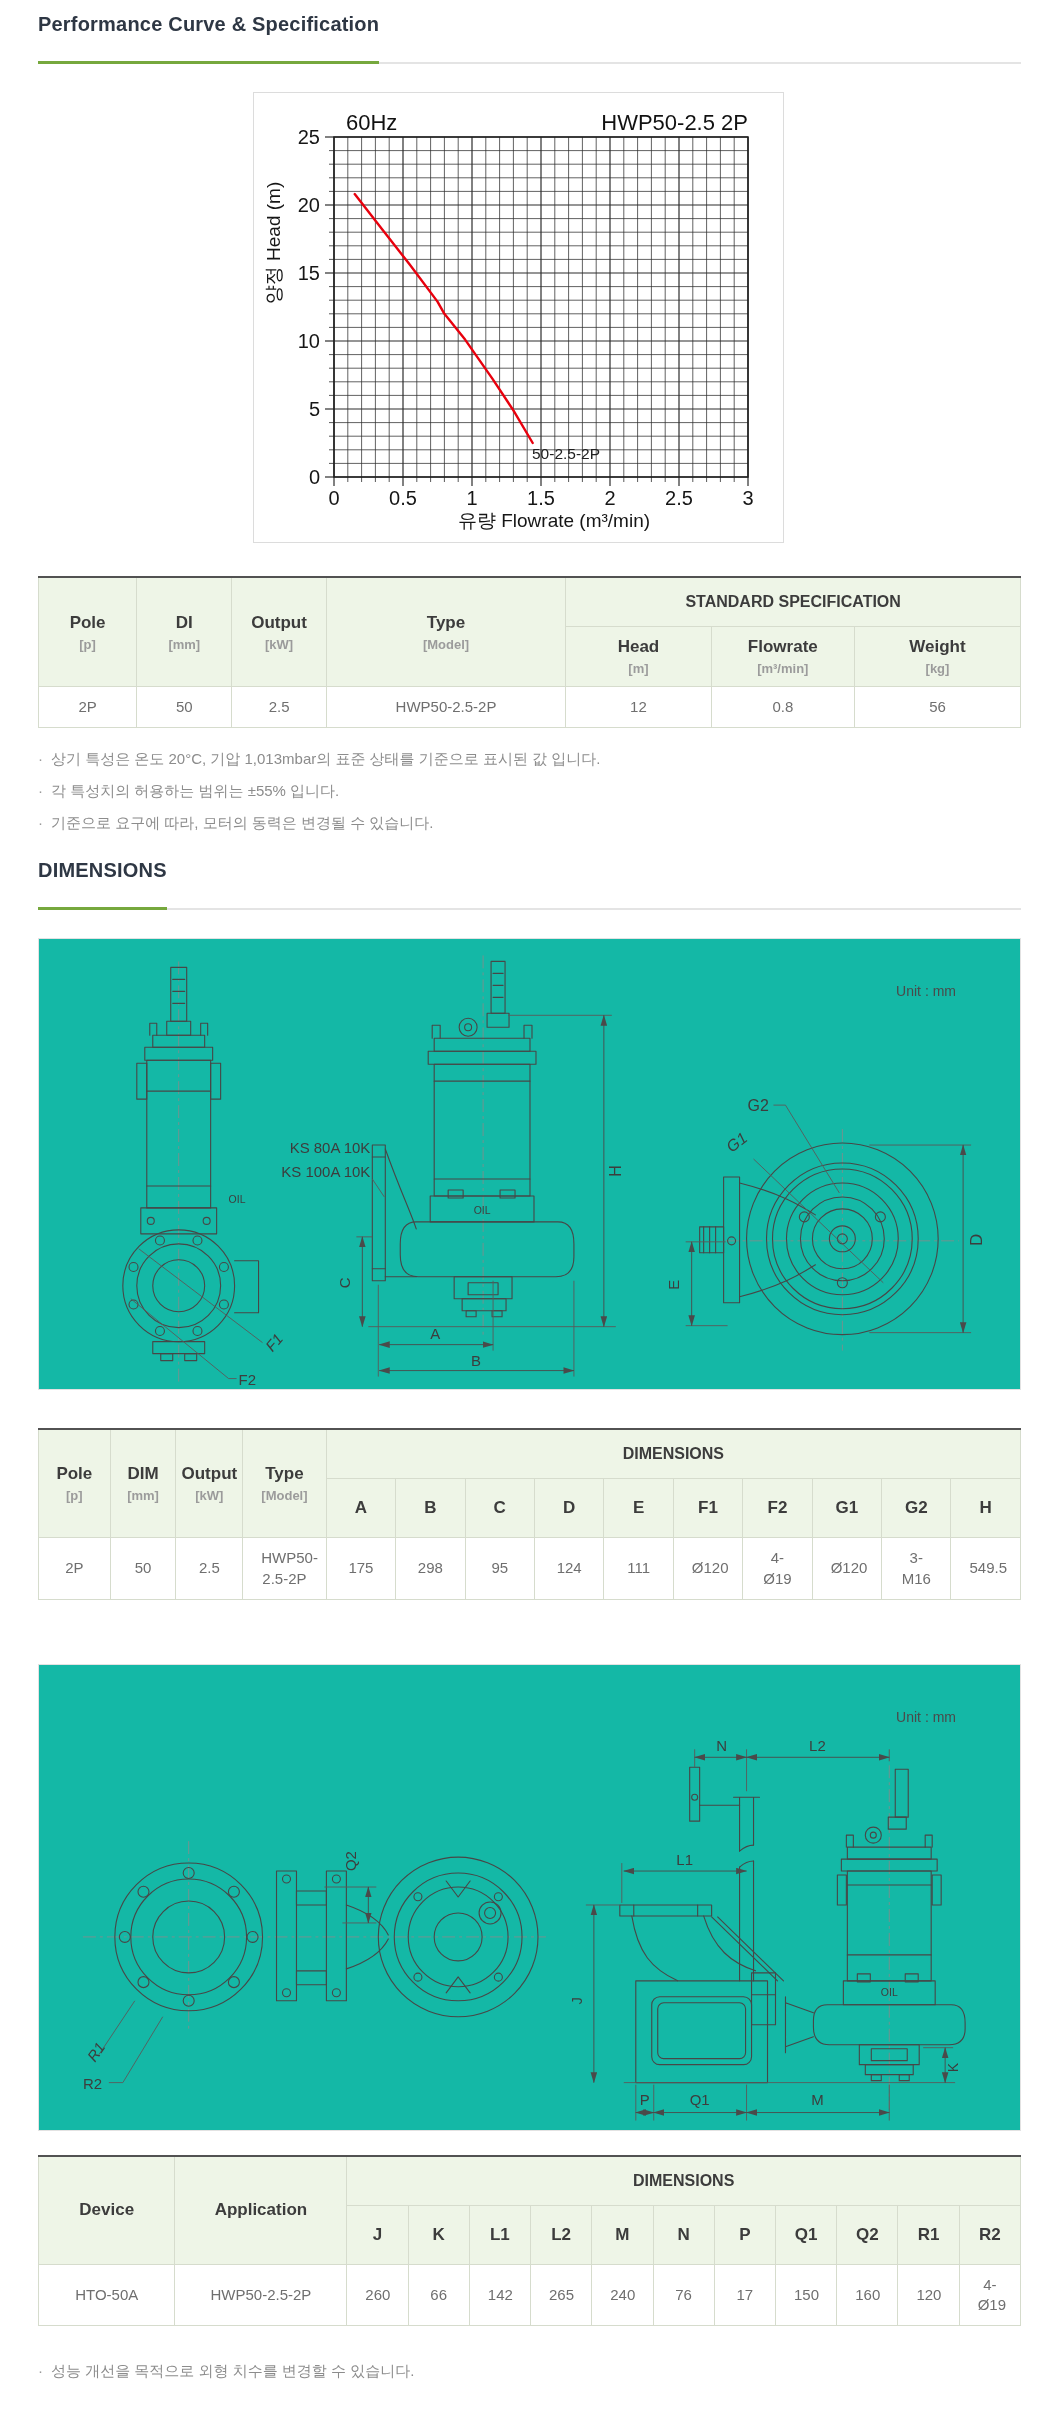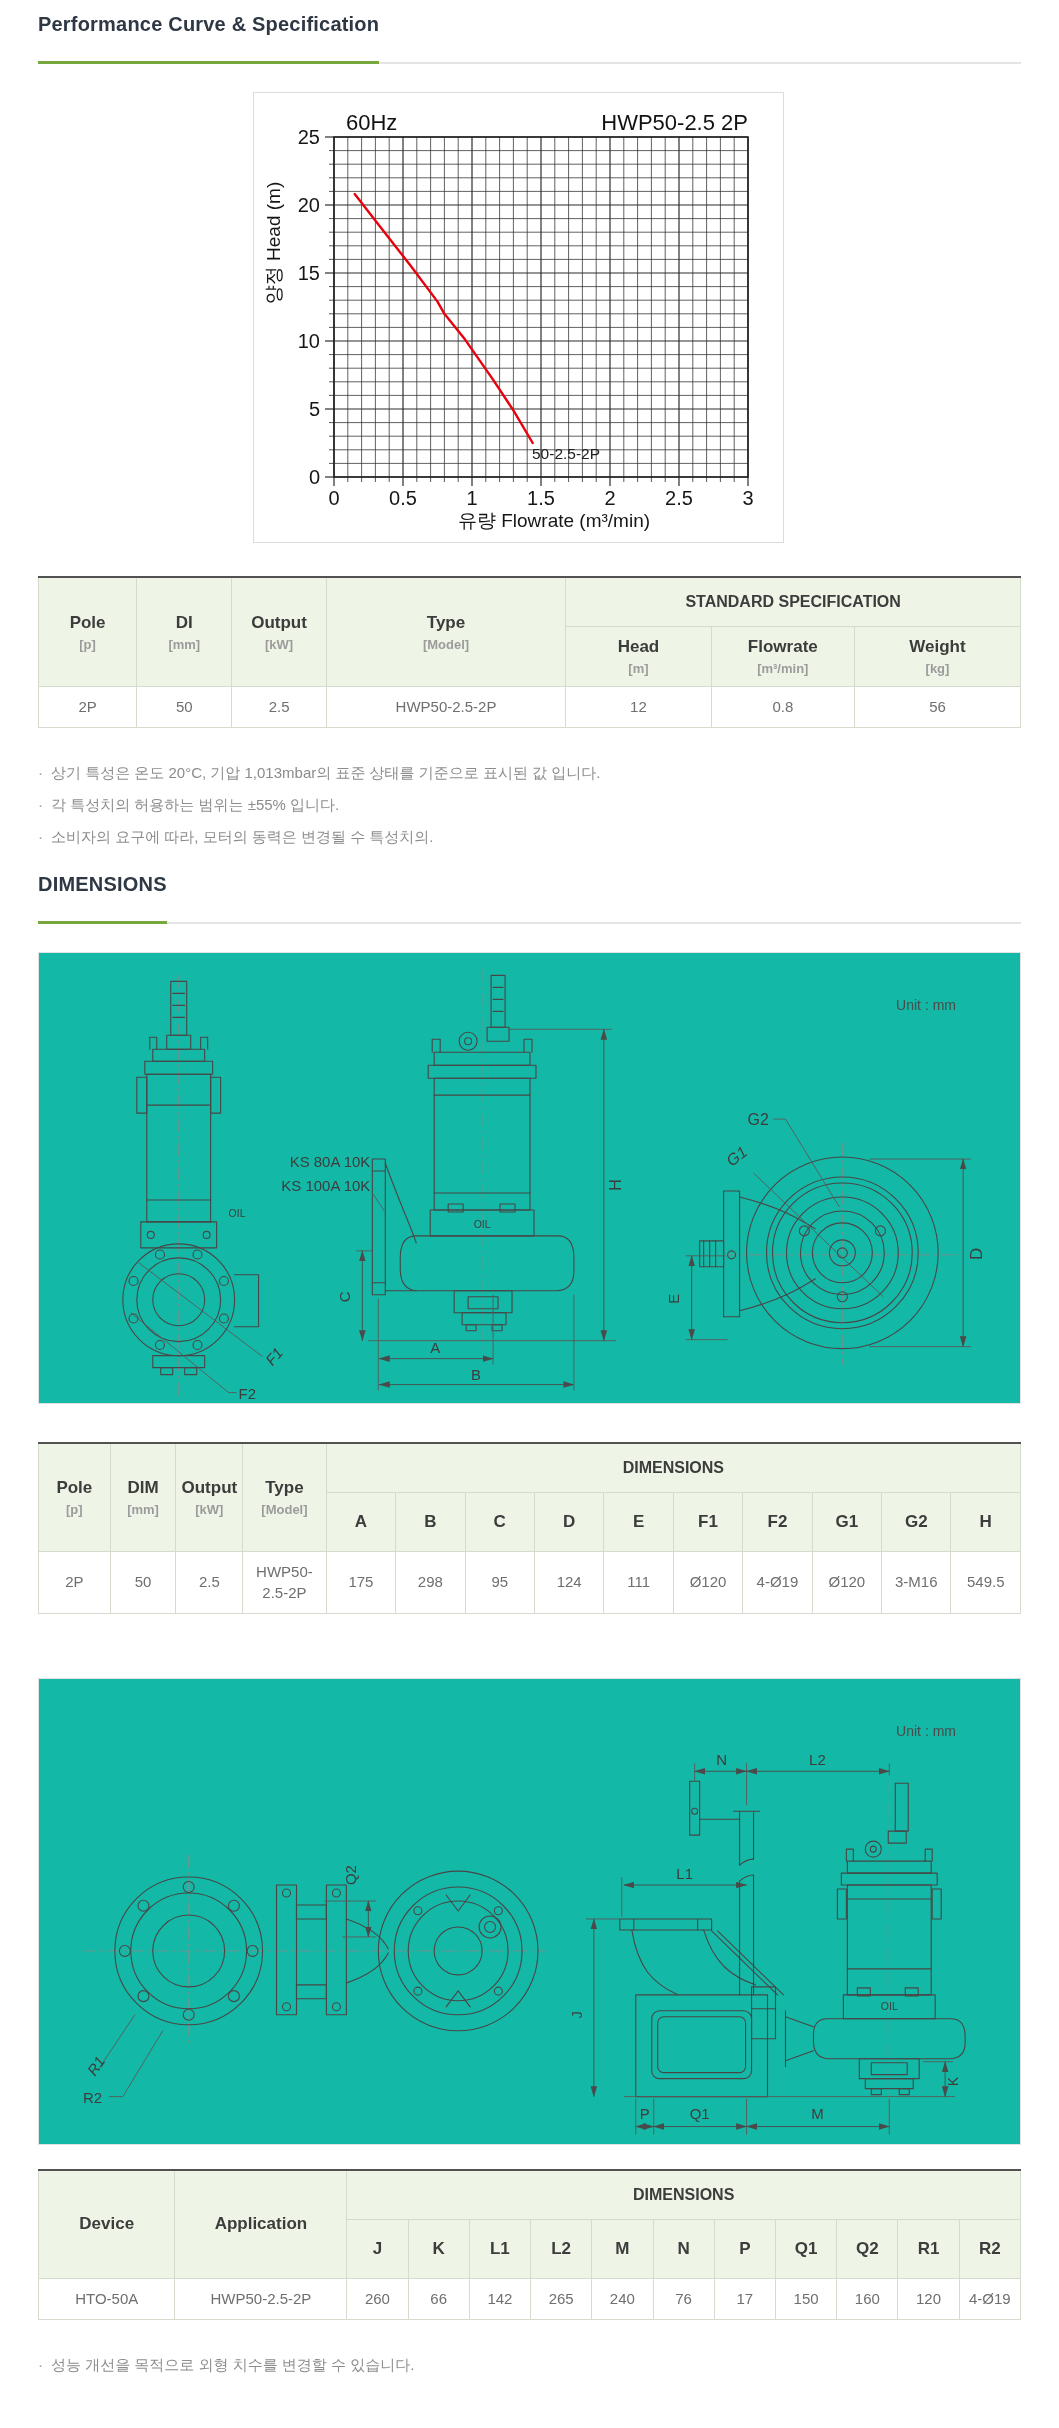--- a/index.html
+++ b/index.html
@@ -19,27 +19,27 @@
   .tick{font-size:20px;fill:#161616;}
   .cvl{font-size:15.5px;fill:#202020;}
 
   
   table.tbl{width:100%;border-collapse:collapse;table-layout:fixed;border-top:2px solid #525252;}
   table.tbl th,table.tbl td{border:1px solid #d6dccd;text-align:center;vertical-align:middle;}
   table.tbl thead th{background:#eef5e7;font-weight:bold;color:#3c3c3c;font-size:17px;padding:10px 2px;}
   table.tbl thead th.group{font-size:16px;padding:15px 2px;}
   table.tbl thead th.sub{padding:19px 2px;}
   .unit-sub{display:block;font-size:13px;color:#9b9b9b;margin-top:4px;}
-  table.tbl tbody td{font-size:15px;color:#6f6f6f;padding:10px 8px;background:#fff;border-top:1px solid #a3aa9c;line-height:1.35;}
+  table.tbl tbody td{font-size:15px;color:#6f6f6f;padding:10px 18px;background:#fff;border-top:1px solid #a3aa9c;line-height:1.35;}
   table.spec{margin-top:33px;}
   table.dim1{margin-top:38px;}
   table.dim2{margin-top:24px;}
 
   
-  .notes{margin-top:36px;}
+  .notes{margin-top:22px;}
   .note{margin:0 0 13px 0;font-size:15px;color:#8c8c8c;}
   .note .blt{color:#9b9b9b;margin-right:8px;}
   .sect-dims{margin-top:58px;}
 
   
   .dwg{position:relative;margin-top:28px;border:1px solid #e2e2e2;background:#14b8a6;}
   .dwg1{height:450px;}
   .dwg2{height:465px;margin-top:64px;}
   .unit-tag{position:absolute;top:44px;right:64px;font-size:14px;color:#4a4a4a;}
   .ln{fill:none;stroke:#474747;stroke-width:1.1;stroke-linejoin:round;stroke-linecap:round;}
@@ -234,21 +234,21 @@
         <td>12</td>
         <td>0.8</td>
         <td>56</td>
       </tr>
     </tbody>
   </table>
 
   <div class="notes">
     <p class="note"><span class="blt">·</span><span>상기 특성은 온도 20°C, 기압 1,013mbar의 표준 상태를 기준으로 표시된 값 입니다.</span></p>
     <p class="note"><span class="blt">·</span><span>각 특성치의 허용하는 범위는 ±55% 입니다.</span></p>
-    <p class="note"><span class="blt">·</span><span>소비자의 요구에 따라, 모터의 동력은 변경될 수 특성치의.</span></p>
+    <p class="note"><span class="blt">·</span><span>기준으로 요구에 따라, 모터의 동력은 변경될 수 있습니다.</span></p>
   </div>
 
   <h2 class="section sect-dims">
     <span class="tt">DIMENSIONS</span>
   </h2>
 
   <div class="dwg dwg1">
     <div class="unit-tag">Unit : mm</div>
     <svg width="981" height="450" viewBox="0 0 983 450">
       <defs>

